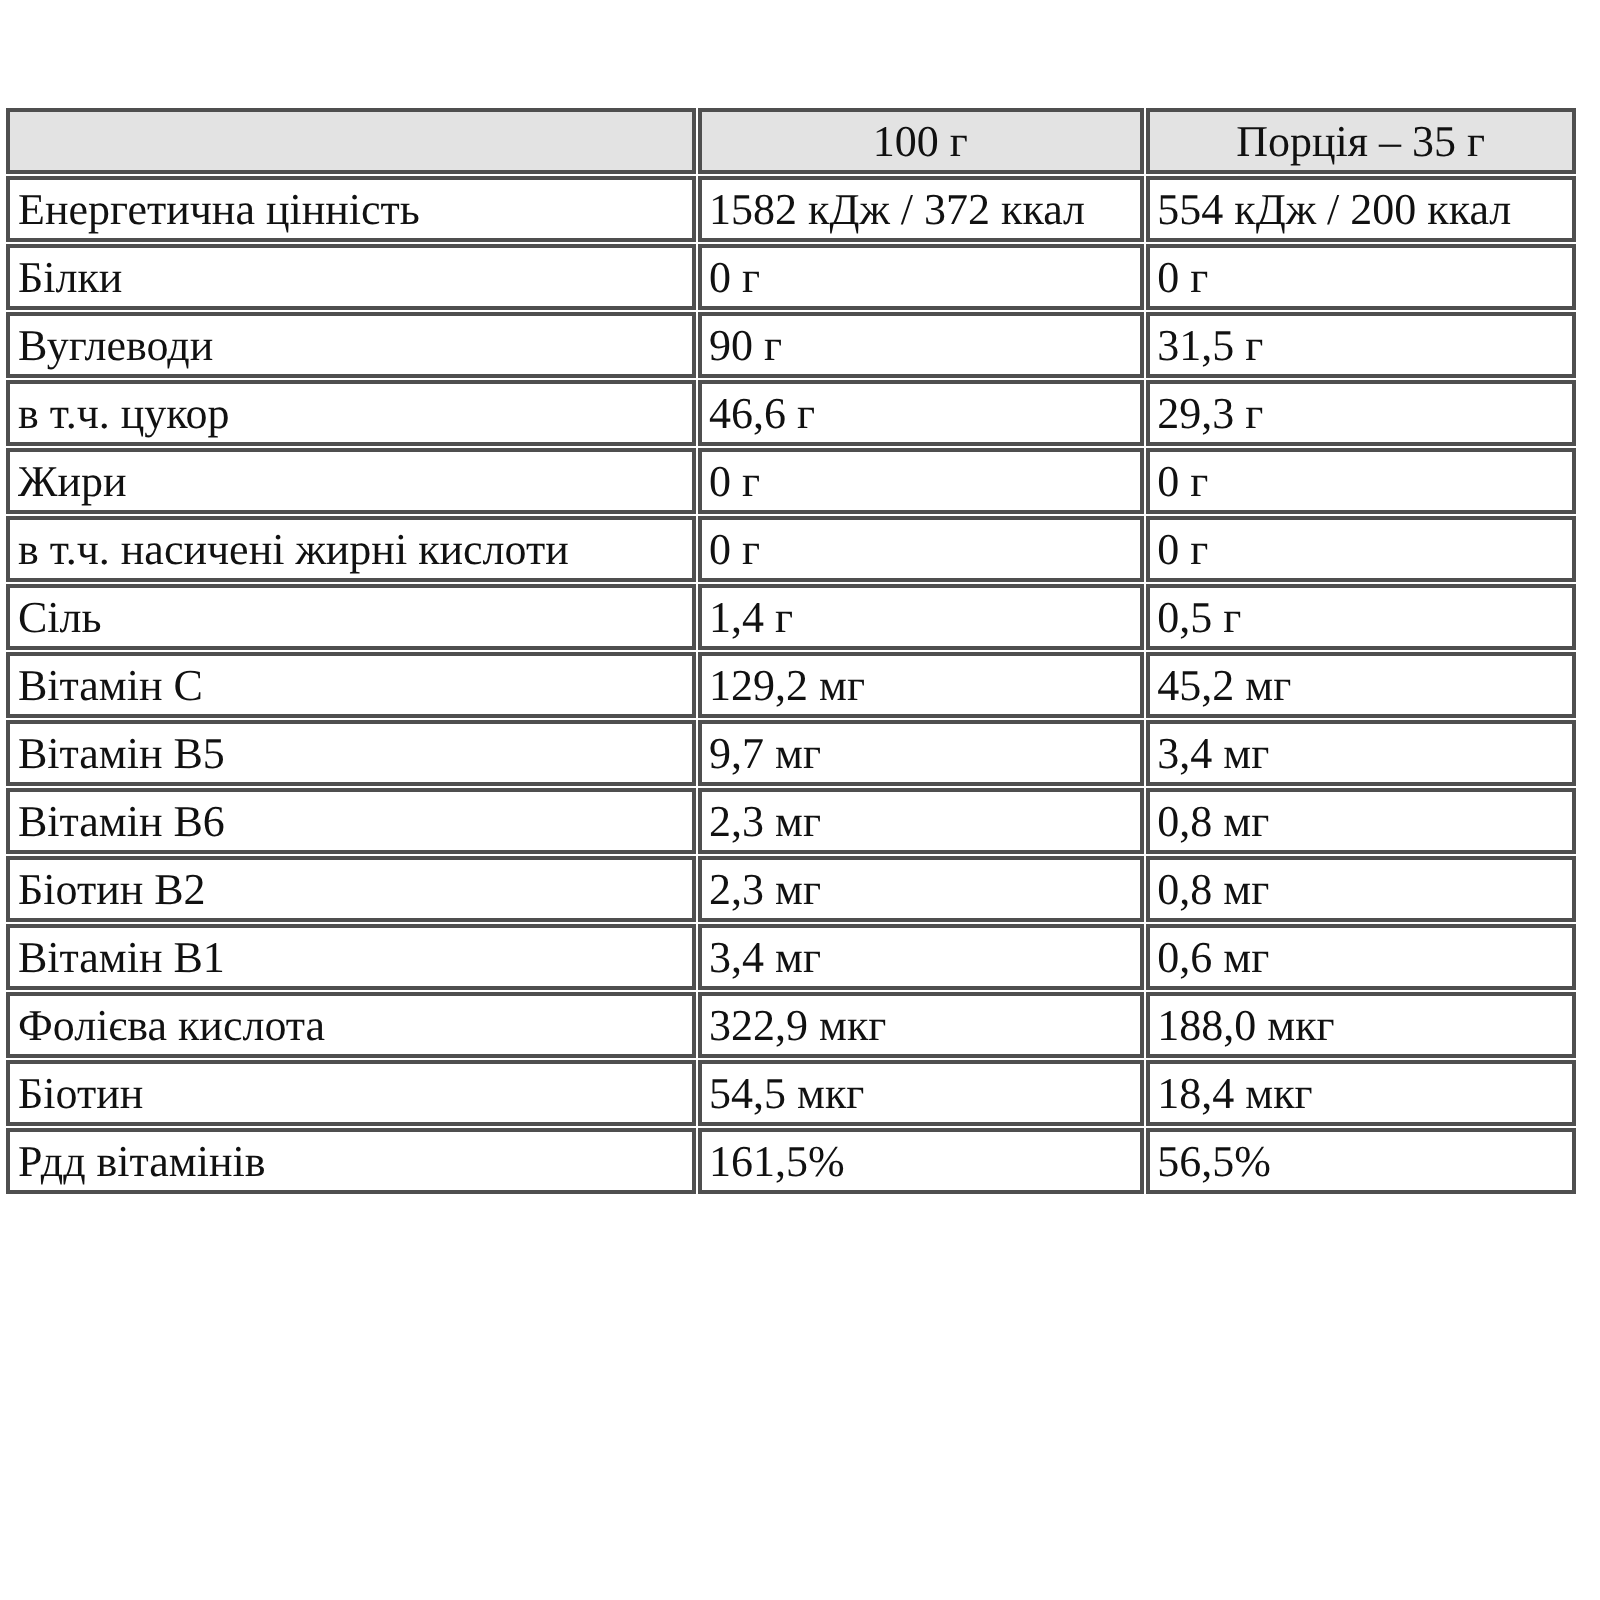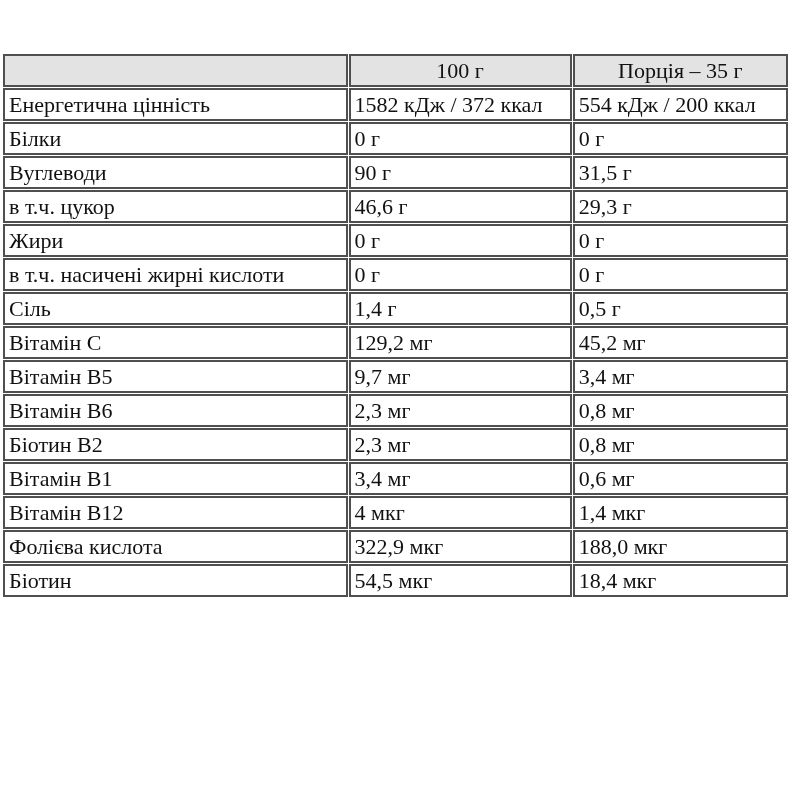--- a/index.html
+++ b/index.html
@@ -132,33 +132,33 @@
     <td>2,3 мг</td>
     <td>0,8 мг</td>
   </tr>
 
   <tr>
     <td>Вітамін B1</td>
     <td>3,4 мг</td>
     <td>0,6 мг</td>
   </tr>
 
-  <tr>
-    <td>Вітамін B12</td>
-    <td>4 мкг</td>
-    <td>1,4 мкг</td>
-  </tr>
 
   <tr>
     <td>Фолієва кислота</td>
     <td>322,9 мкг</td>
     <td>188,0 мкг</td>
   </tr>
 
   <tr>
     <td>Біотин</td>
     <td>54,5 мкг</td>
     <td>18,4 мкг</td>
   </tr>
 
+  <tr>
+    <td>Рдд вітамінів</td>
+    <td>161,5%</td>
+    <td>56,5%</td>
+  </tr>
 </tbody>
   </table>
 </div>
 
 </body></html>

